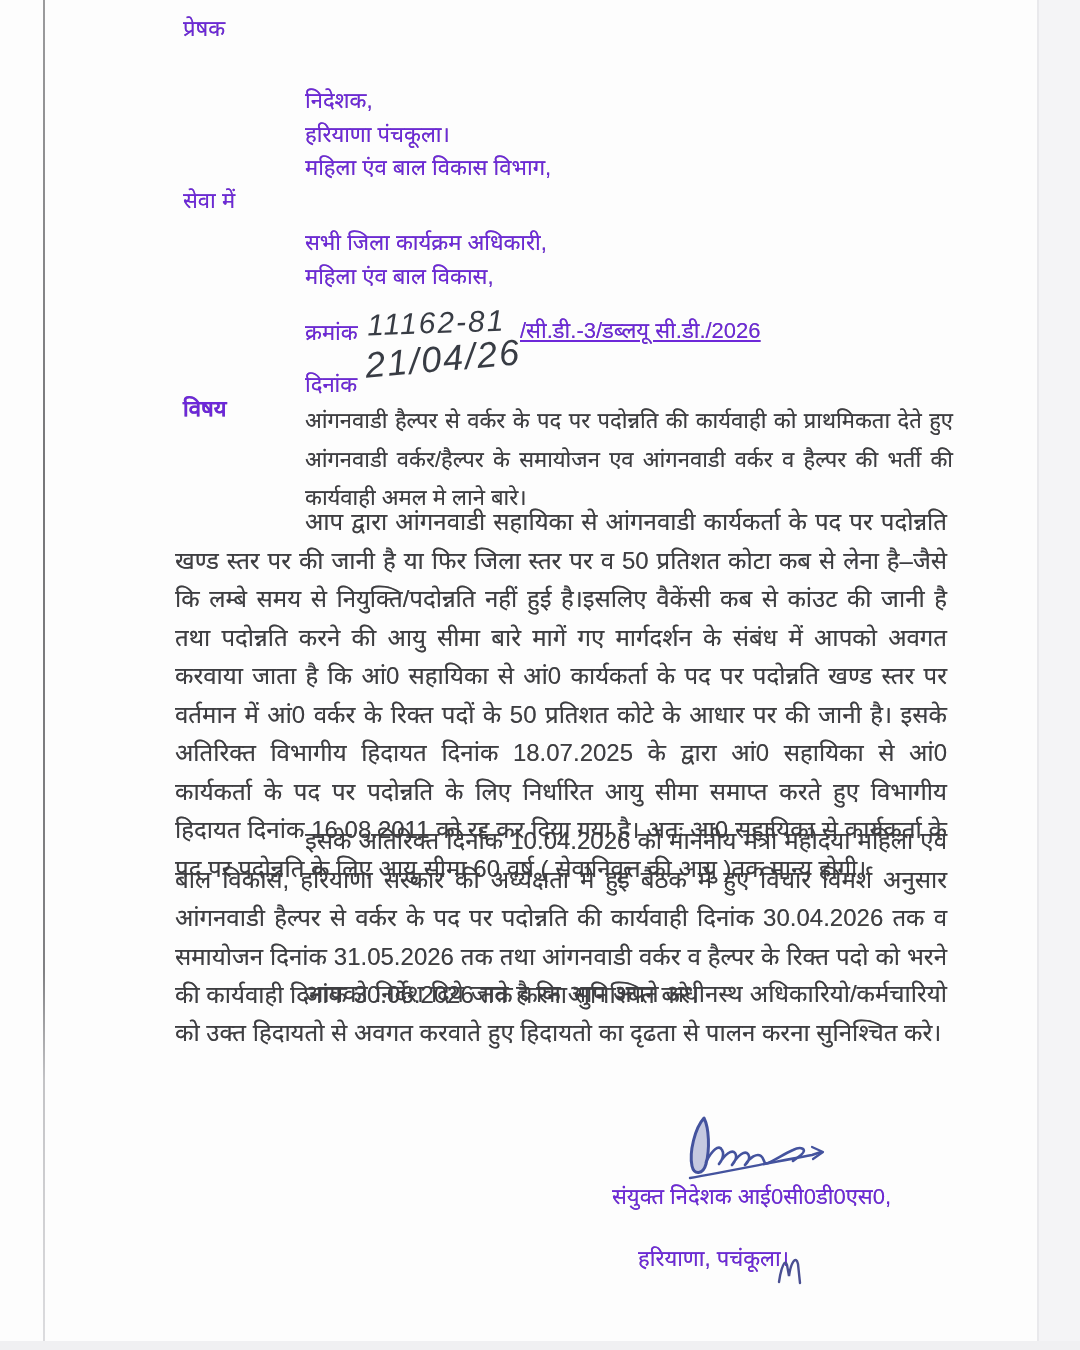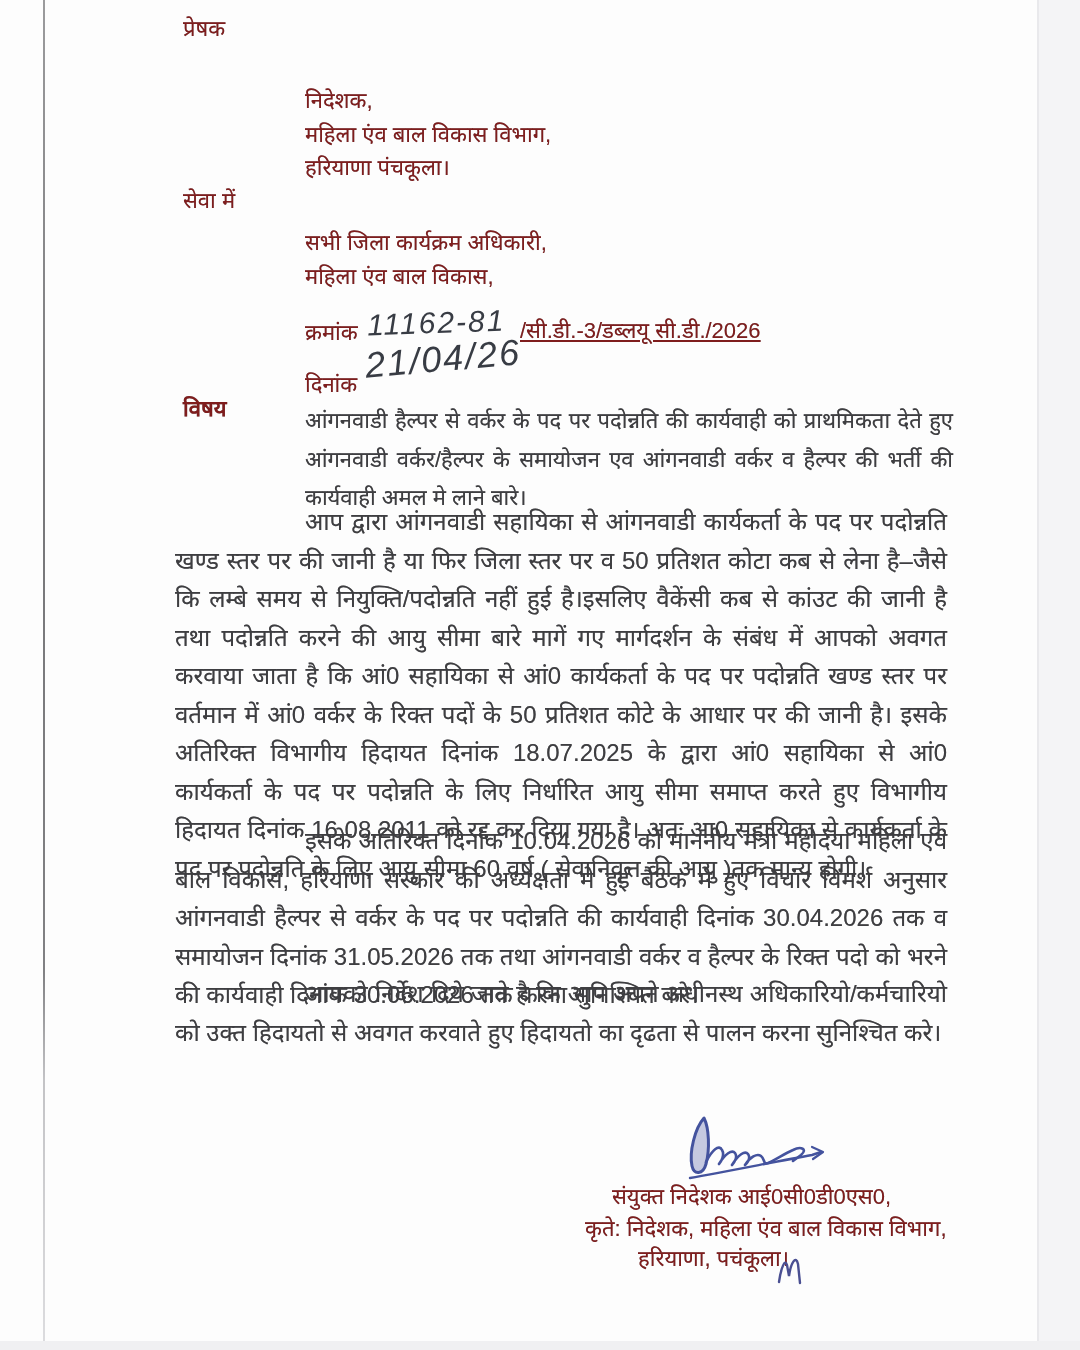--- a/index.html
+++ b/index.html
@@ -9,21 +9,21 @@
     font-family:"Liberation Sans","DejaVu Sans",sans-serif;
   }
   .page{
     position:absolute;inset:0;
     filter:blur(0.3px);
     color:#3e3e41;
   }
   .txt{
     position:absolute;
     font-size:22px;
-    color:#7f1d1d;
+    color:#6d28d9;
     text-shadow:0 0 0.6px rgba(70,70,72,0.55);
     white-space:nowrap;
   }
   .block{white-space:normal;}
   .addr div{line-height:33.5px;}
   .para{
     position:absolute;
     font-size:24px;
     line-height:38.5px;
     text-align:justify;
@@ -79,22 +79,22 @@
 <div class="page">
 
   <div class="scan-line-left"></div>
   <div class="scan-edge-right"></div>
   <div class="scan-band-bottom"></div>
 
   <div class="txt" style="left:183px;top:12px;">प्रेषक</div>
 
   <div class="txt addr block" style="left:305px;top:84px;">
     <div>निदेशक,</div>
+    <div>हरियाणा पंचकूला।</div>
     <div>महिला एंव बाल विकास विभाग,</div>
-    <div>हरियाणा पंचकूला।</div>
   </div>
 
   <div class="txt" style="left:183px;top:184px;">सेवा में</div>
 
   <div class="txt addr block" style="left:305px;top:226px;">
     <div>सभी जिला कार्यक्रम अधिकारी,</div>
     <div>महिला एंव बाल विकास,</div>
   </div>
 
   <div class="txt" style="left:305px;top:316px;">क्रमांक</div>
@@ -114,20 +114,19 @@
   <svg class="sig-svg" width="200" height="80" viewBox="0 0 200 80">
     <g stroke="#44539e" fill="none" stroke-linecap="round" stroke-linejoin="round">
       <path d="M42 8 C33 18 27 42 30 56 C32 65 41 65 44 54 C48 39 47 18 42 8 Z" stroke-width="3" fill="rgba(68,83,158,0.30)"></path>
       <path d="M44 52 C50 40 57 34 60 40 C63 45 59 52 57 54 C63 44 70 39 73 43 C76 47 72 53 70 55 C76 45 83 40 86 44 C89 48 85 53 83 55 C88 47 95 43 99 46 C103 49 101 55 106 53 C113 50 122 44 131 40 C139 36 146 39 139 45 L131 51" stroke-width="2.6"></path>
       <path d="M28 68 C62 62 112 52 150 45 L159 42" stroke-width="2.4"></path>
       <path d="M150 37 L161 42 L151 49" stroke-width="2.2"></path>
     </g>
   </svg>
 
   <div class="txt sig-line1">संयुक्त निदेशक आई0सी0डी0एस0,</div>
-  <div class="txt sig-line2">कृते: निदेशक, महिला एंव बाल विकास विभाग,</div>
   <div class="txt sig-line3">हरियाणा, पचंकूला।</div>
 
   <svg class="sig-mark-svg" width="30" height="36" viewBox="0 0 30 36">
     <path d="M4 30 C6 16 10 6 12 13 L14 24 C16 10 21 3 23 12 L25 31" stroke="#4a4f92" stroke-width="2.4" fill="none" stroke-linecap="round"></path>
   </svg>
 
 </div>
 
 </body></html>

